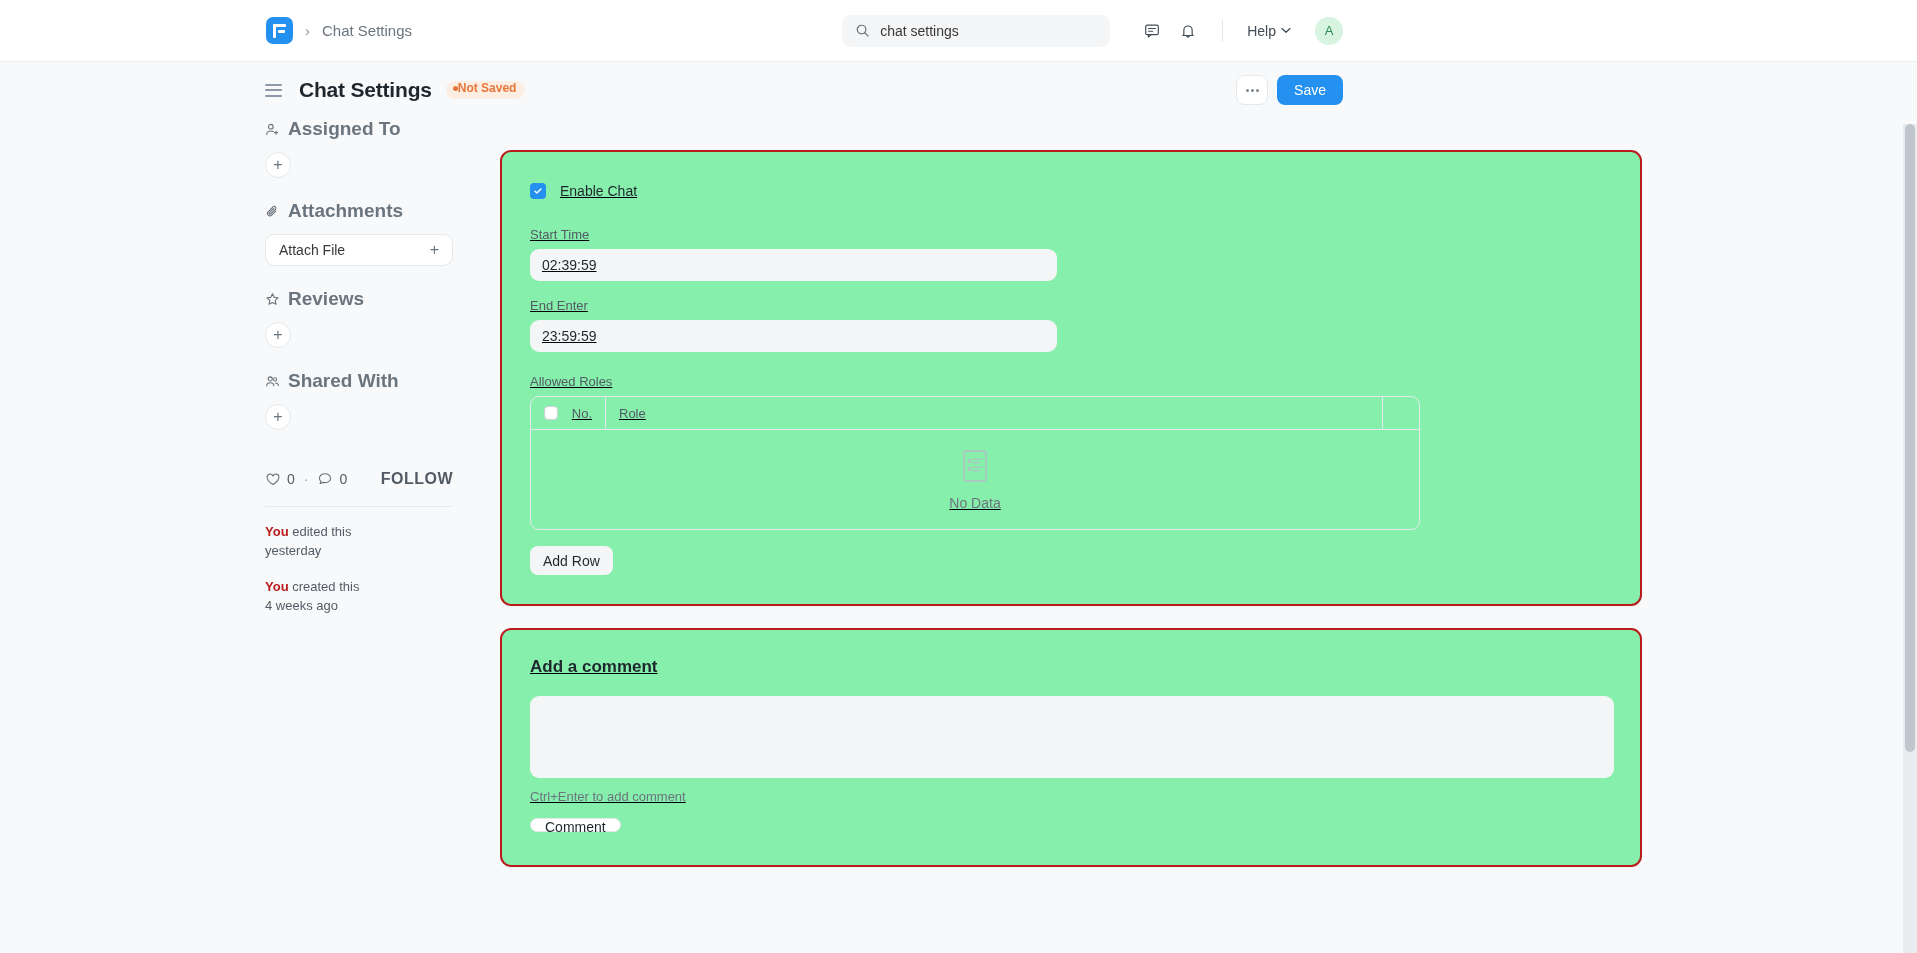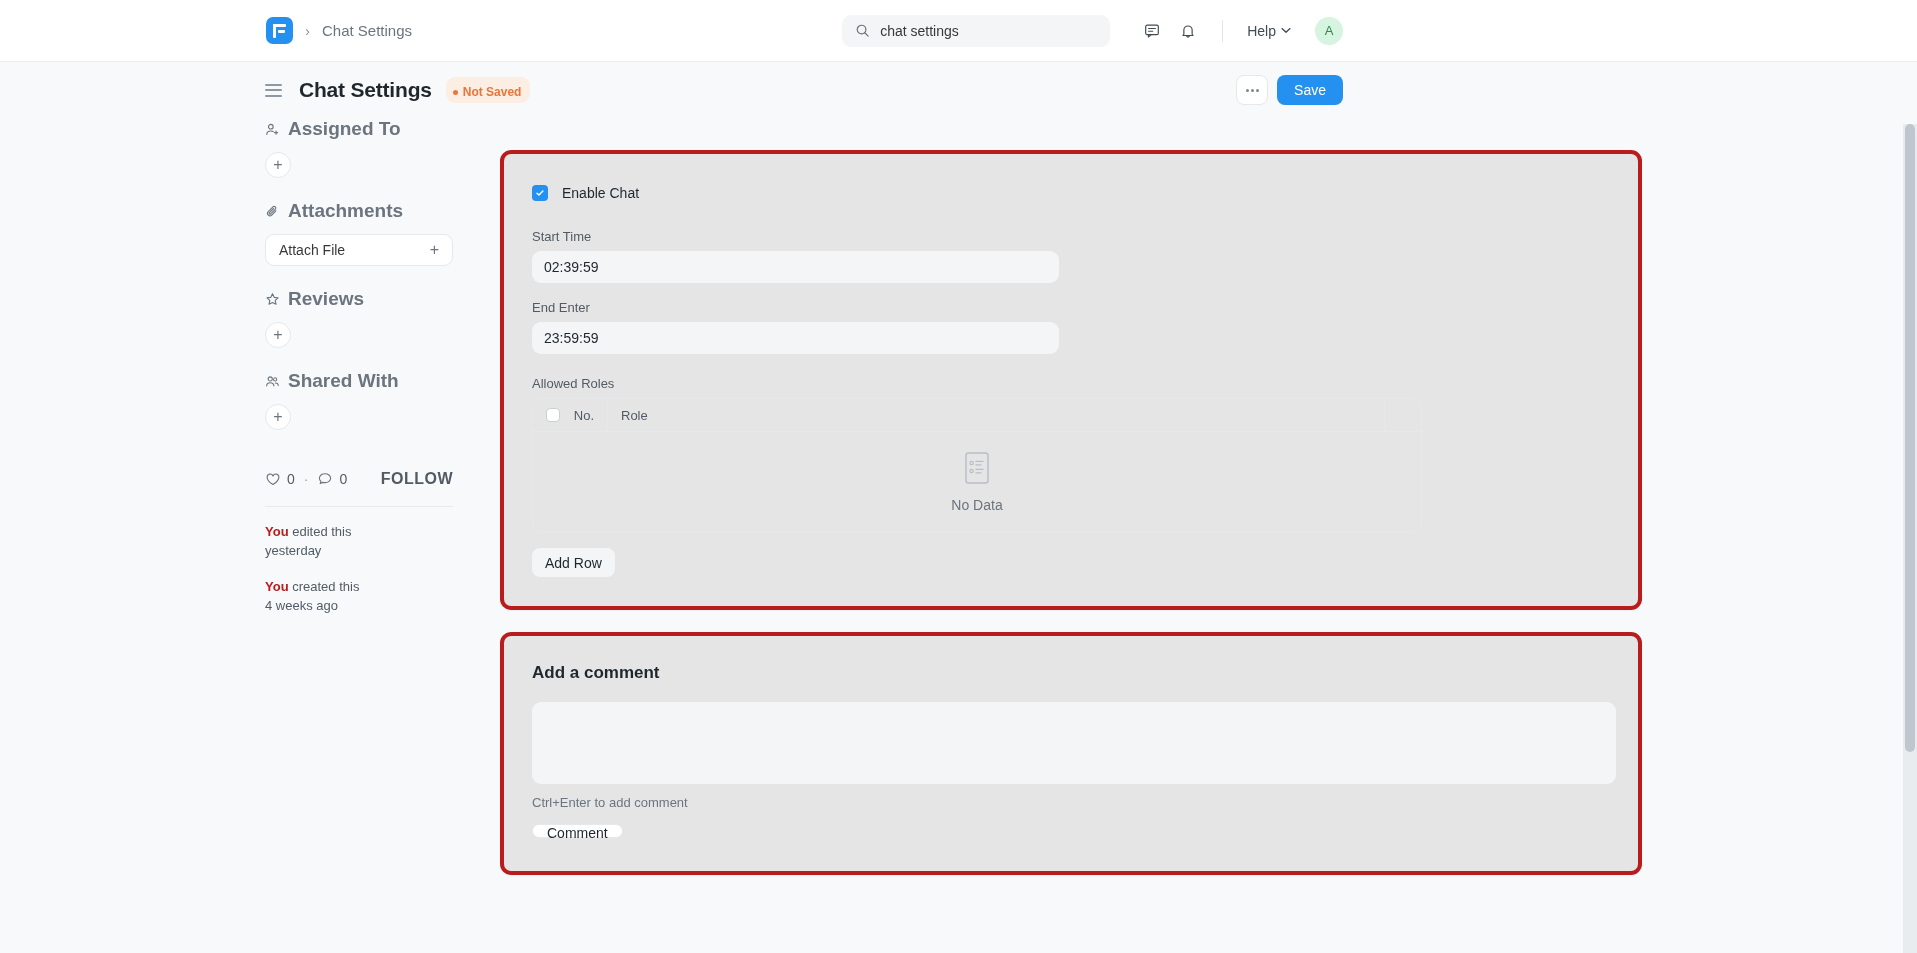--- a/index.html
+++ b/index.html
@@ -76,22 +76,22 @@
   .page-head {
     position: absolute; top: 0; left: 0; right: 0; height: 56px;
     display: flex; align-items: center;
   }
   .ph-left { display: flex; align-items: center; margin-left: 265px; }
   .ham { width: 17px; height: 13px; display: flex; flex-direction: column; justify-content: space-between; margin-right: 17px; }
   .ham i { display: block; height: 2px; background: #8d99a6; border-radius: 2px; }
   .page-title { font-size: 21px; font-weight: 700; color: #1f272e; letter-spacing: -0.2px; }
   .badge-notsaved {
     margin-left: 14px; background: #fdeee3; color: #e8763a;
-    font-size: 12px; font-weight: 600; padding: 8px 9px 4px 7px;
-    border-radius: 9px; display: flex; align-items: center; gap: 5px;
+    font-size: 12px; font-weight: 600; padding: 0 9px 4px 7px;
+    border-radius: 9px; display: flex; align-items: center; 
   }
   .badge-dot { width: 5px; height: 5px; border-radius: 50%; background: #e8763a; }
   .ph-right { margin-left: auto; display: flex; align-items: center; gap: 9px; margin-right: 574px; }
   .btn-ellipsis {
     width: 32px; height: 30px; background: #fff; border: 1px solid #e5e9ec;
     border-radius: 8px; display: flex; align-items: center; justify-content: center;
     gap: 2px;
   }
   .btn-ellipsis i { width: 3px; height: 3px; background: #7c8791; border-radius: 50%; display: block; }
   .btn-save {
@@ -128,22 +128,23 @@
   .stat { display: flex; align-items: center; gap: 6px; }
   .dot-sep { margin: 0 9px; color: #9aa3ab; }
   .follow { margin-left: auto; font-size: 16px; font-weight: 600; letter-spacing: 0.5px; color: #525b65; }
   .side-rule { height: 1px; background: #e8ebed; margin: 18px 0 16px; width: 188px; }
   .side-log { font-size: 13px; color: #525b65; line-height: 1.45; margin-bottom: 17px; }
   .side-log b { color: #b91c1c; font-weight: 700; }
 
   
   .main { position: absolute; left: 500px; top: 88px; width: 1142px; }
   .card {
-    background: #e5e5e5; border: 4px solid #b91c1c; border-radius: 11px;
+    background: #86efac; border: 2px solid #b91c1c; border-radius: 11px;
     box-shadow: 0 1px 2px rgba(25,39,52,0.04);
+    text-decoration: underline;
   }
   .card-form { padding: 31px 28px 29px; }
 
   .cb-row { display: flex; align-items: center; gap: 14px; margin-bottom: 28px; }
   .cbox {
     width: 16px; height: 16px; border-radius: 4px; background: #2490ef;
     display: flex; align-items: center; justify-content: center;
   }
   .cb-label { font-size: 14px; color: #1f272e; }
 

